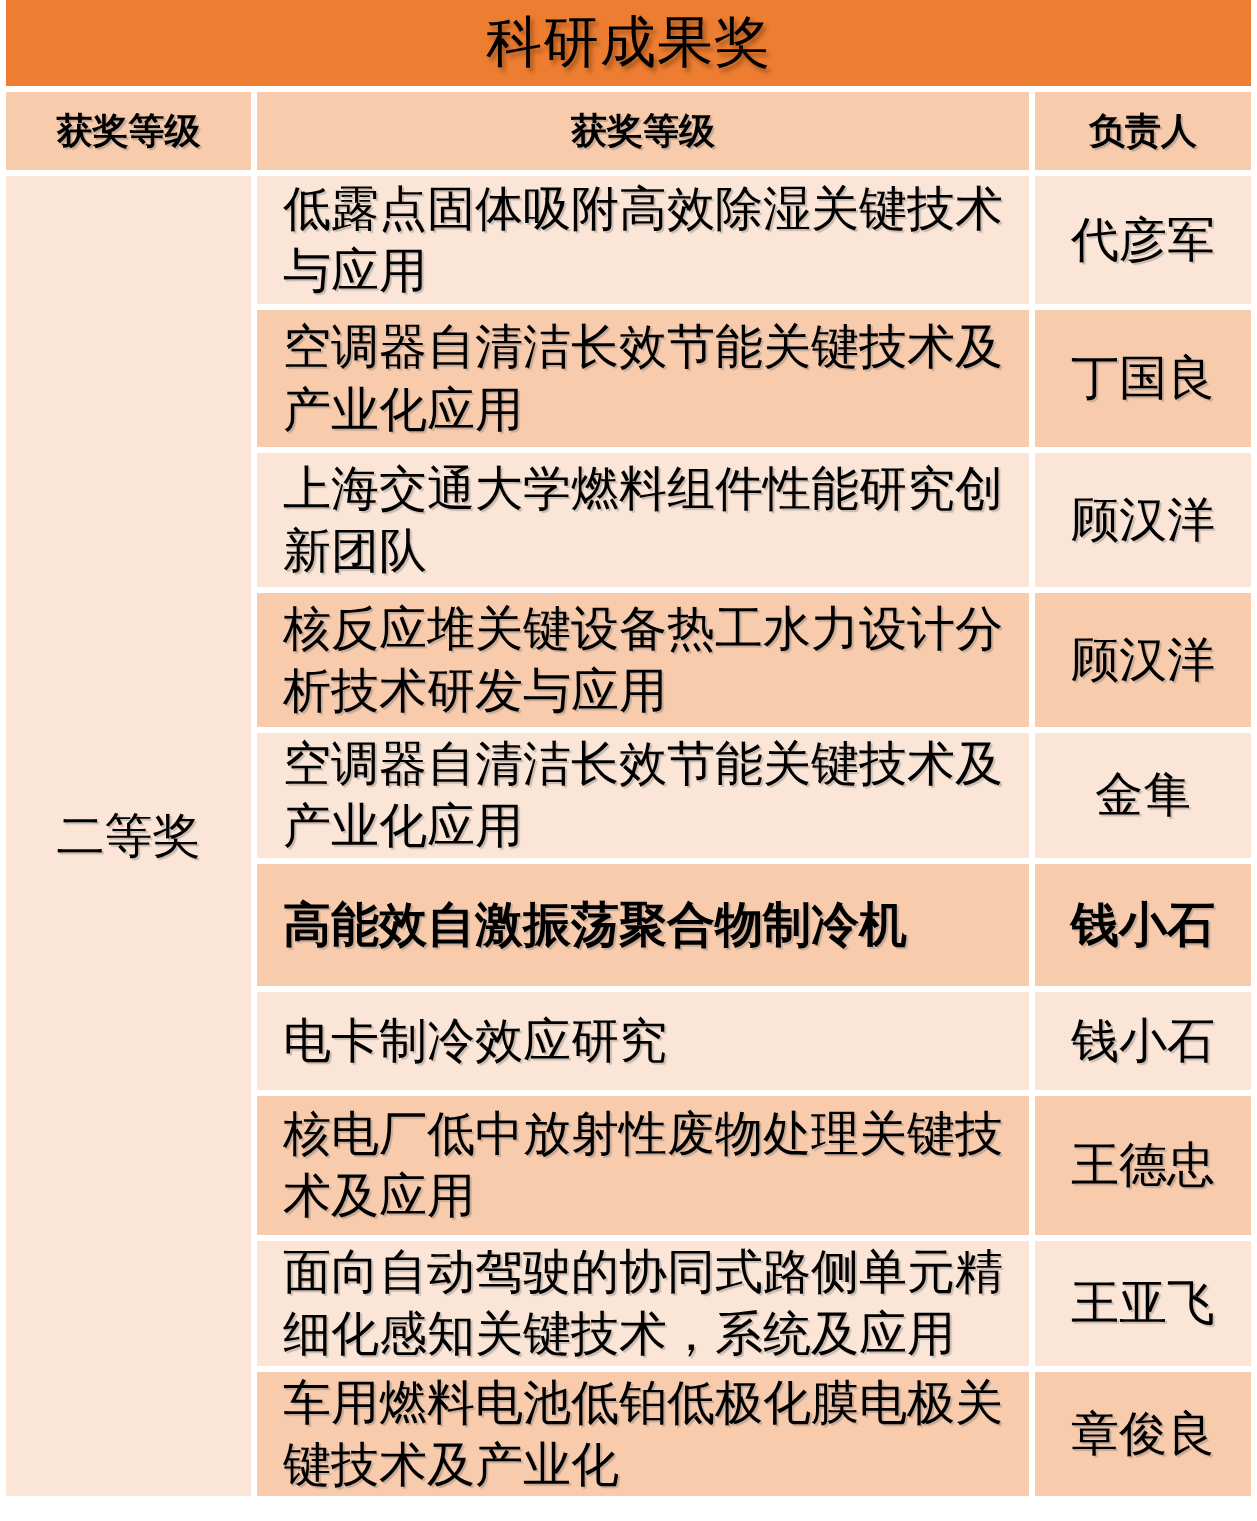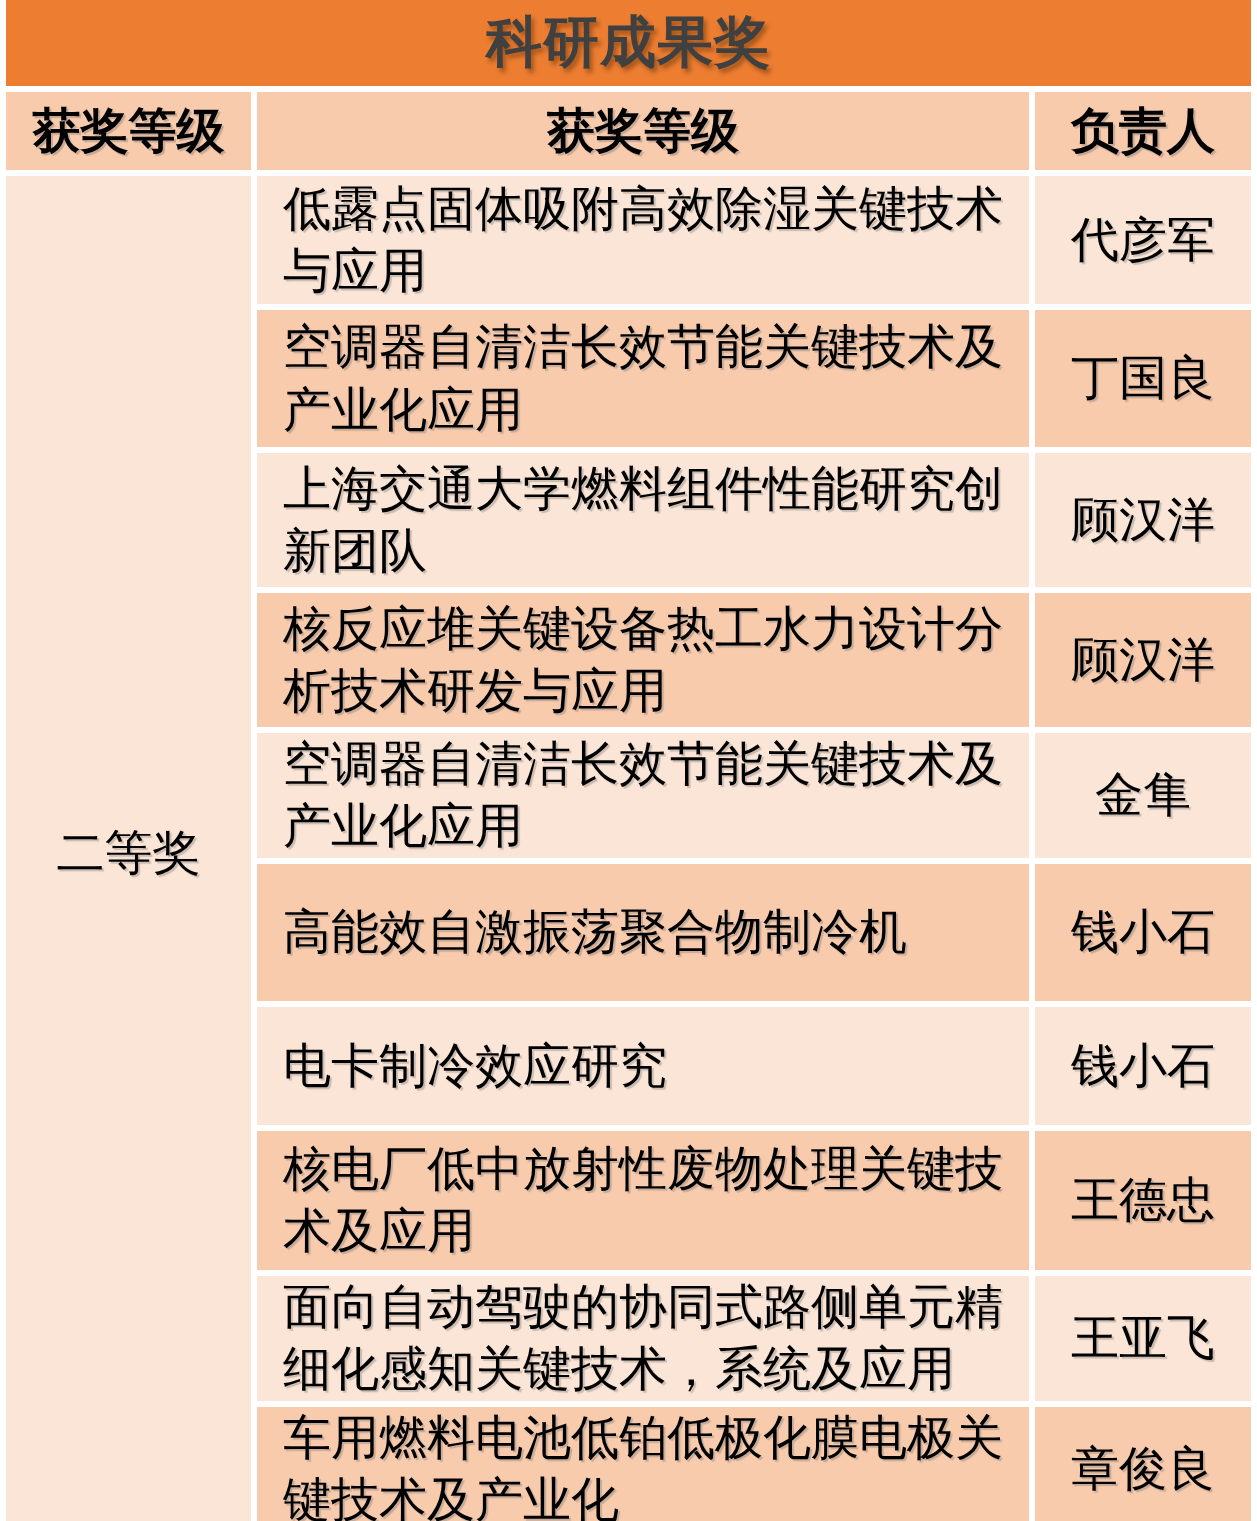--- a/index.html
+++ b/index.html
@@ -19,43 +19,43 @@
   .title-bar {
     margin: 0 6px;
     height: 86px;
     background: #ED7D31;
     display: flex;
     align-items: center;
     justify-content: center;
   }
   .title-text {
     font-size: 56px;
-    font-weight: 700;
-    color: #404040;
+    font-weight: 400;
+    color: #000000;
     letter-spacing: 1px;
     text-shadow: 3px 4px 4px rgba(80, 40, 0, 0.45);
   }
   table.awards {
     width: 1257px;
     border-collapse: separate;
     border-spacing: 6px;
     table-layout: fixed;
   }
   col.c-level  { width: 245px; }
   col.c-proj   { width: 772px; }
   col.c-leader { width: 216px; }
 
   th, td {
     vertical-align: middle;
     padding: 0;
   }
   thead th {
     height: 78px;
     background: #F8CBAD;
-    font-size: 48px;
+    font-size: 36px;
     font-weight: 700;
     text-align: center;
     text-shadow: 2px 2px 1px rgba(100, 100, 100, 0.35);
   }
   tbody td {
     font-size: 48px;
     font-weight: 400;
     line-height: 1.3;
     text-shadow: 2px 2px 1px rgba(110, 110, 110, 0.35);
   }
@@ -74,22 +74,22 @@
   }
   td.leader-cell {
     text-align: center;
   }
   
   tbody tr:nth-child(1)  td { height: 128px; }
   tbody tr:nth-child(2)  td { height: 137px; }
   tbody tr:nth-child(3)  td { height: 134px; }
   tbody tr:nth-child(4)  td { height: 134px; }
   tbody tr:nth-child(5)  td { height: 115px; }
-  tbody tr:nth-child(6)  td { height: 137px; }
-  tbody tr:nth-child(7)  td { height: 118px; }
+  tbody tr:nth-child(6)  td { height: 122px; font-weight: bold; }
+  tbody tr:nth-child(7)  td { height: 98px; }
   tbody tr:nth-child(8)  td { height: 139px; }
   tbody tr:nth-child(9)  td { height: 119px; }
   tbody tr:nth-child(10) td { height: 123px; }
 </style>
 </head>
 <body>
 
 <div class="page">
 
   <div class="title-bar">

